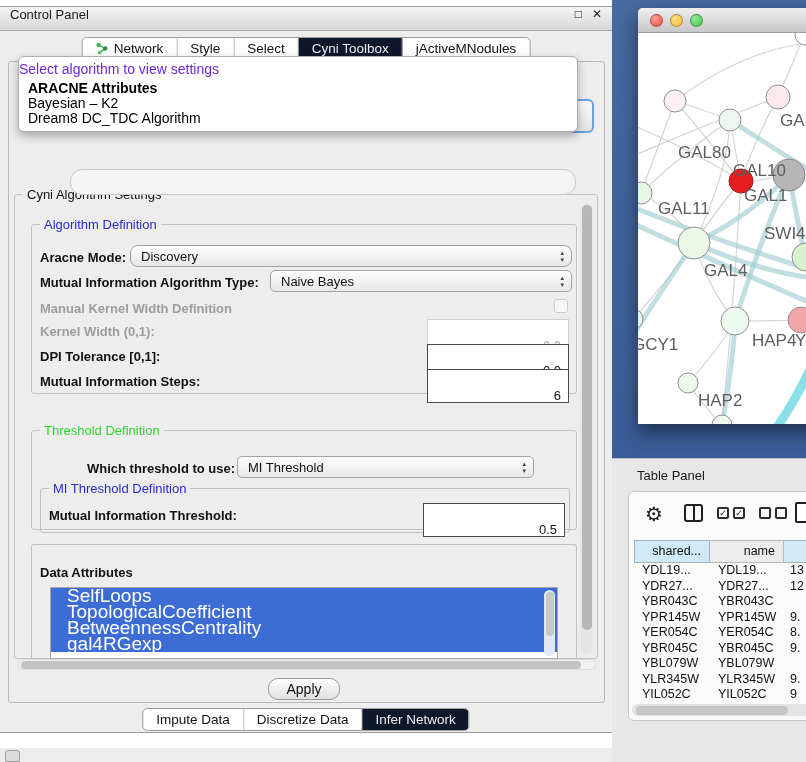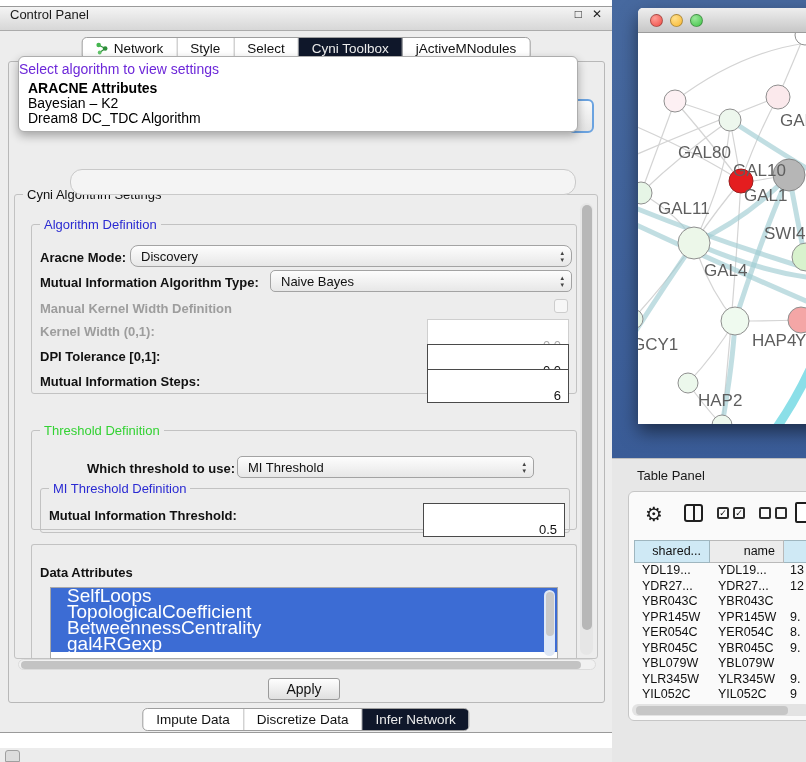--- a/index.html
+++ b/index.html
@@ -72,21 +72,21 @@
   .hscroll { position:absolute; height:11px; background:#f1f1f1; border-radius:6px;
     border:1px solid #dcdcdc; }
   .hscroll .thumb { position:absolute; top:1px; height:8px; background:#c3c3c3; border-radius:4px; }
 
   .attr-list { position:absolute; background:#fff; border:1px solid #a8a8a8; overflow:hidden; }
   .attr-item { height:16px; line-height:16px; font-size:19px; padding-left:16px;
     color:#000; white-space:nowrap; }
   .attr-item.sel { background:#3c6cd4; color:#fff; }
 
   .apply-btn { position:absolute; left:268px; top:671px; width:72px; height:22px;
-    border:1px solid #9a9a9a; border-radius:3px; font-size:14px; text-align:center;
+    border:1px solid #9a9a9a; border-radius:10px; font-size:14px; text-align:center;
     line-height:20px; background:linear-gradient(#fefefe,#e0e0e0); }
 
   .bottom-tabs { position:absolute; top:701px; left:50%; transform:translateX(-50%);
     display:flex; height:23px; border:1px solid #9d9d9d; border-radius:5px;
     background:#fff; overflow:hidden; font-size:13.5px; }
   .hub-row { position:absolute; font-size:13px; font-weight:bold; color:#111; }
   .tri { font-size:11px; }
 
   
   .desktop { position:absolute; left:612px; top:0; width:194px; height:458px;

